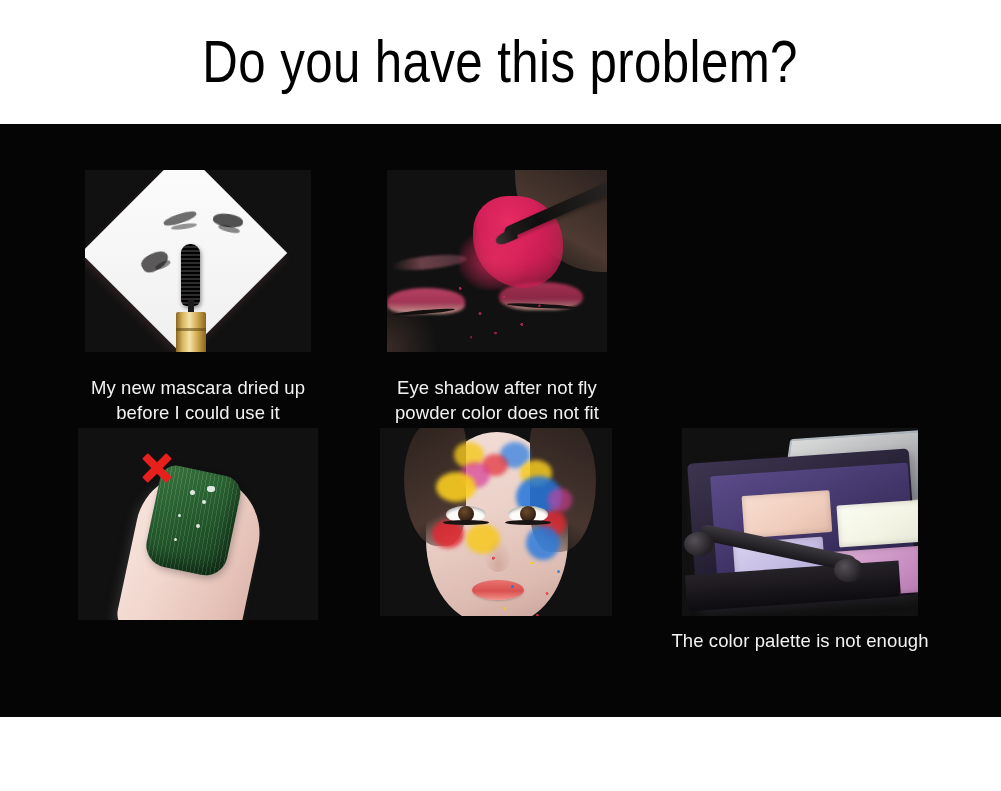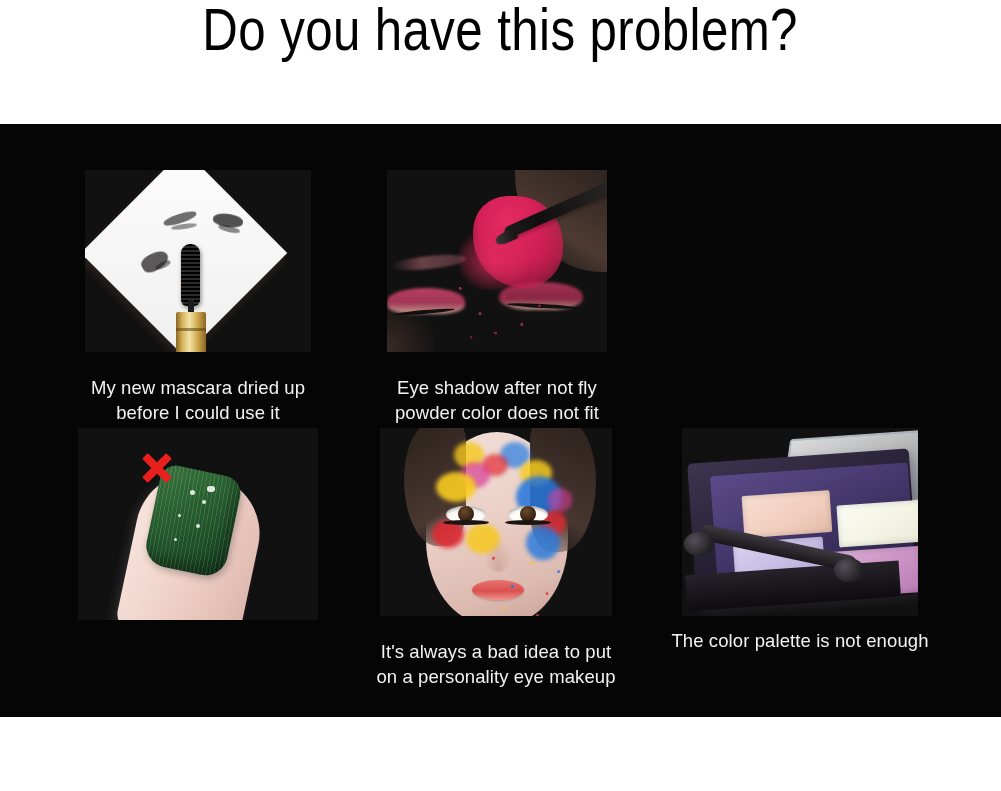--- a/index.html
+++ b/index.html
@@ -21,20 +21,21 @@
   }
 
   
   .header {
     position: absolute;
     left: 0; top: 0;
     width: 1001px;
     height: 124px;
     background: #ffffff;
     display: flex;
+    align-items: center;
     justify-content: center;
   }
   .header-title {
     font-family: "Liberation Sans Narrow", "Liberation Sans", sans-serif;
     font-size: 60px;
     line-height: 1;
     font-weight: 400;
     color: #000000;
     letter-spacing: 0.5px;
     transform: scaleX(0.82);
@@ -598,22 +599,20 @@
           <div class="eye eye-l"></div>
           <div class="eye eye-r"></div>
           <div class="iris iris-l"></div>
           <div class="iris iris-r"></div>
           <div class="liner liner-l"></div>
           <div class="liner liner-r"></div>
           <div class="nose"></div>
           <div class="lips"></div>
           <div class="specks"></div>
         </div>
-        <div class="caption">It's always a bad idea to put
-on a personality eye makeup</div>
       </div>
 
       <div class="cell cell-6">
         <div class="thumb ph-palette">
           <div class="lid"></div>
           <div class="case">
             <div class="inner">
               <div class="pan pan-a"></div>
               <div class="pan pan-b"></div>
               <div class="pan pan-c"></div>

